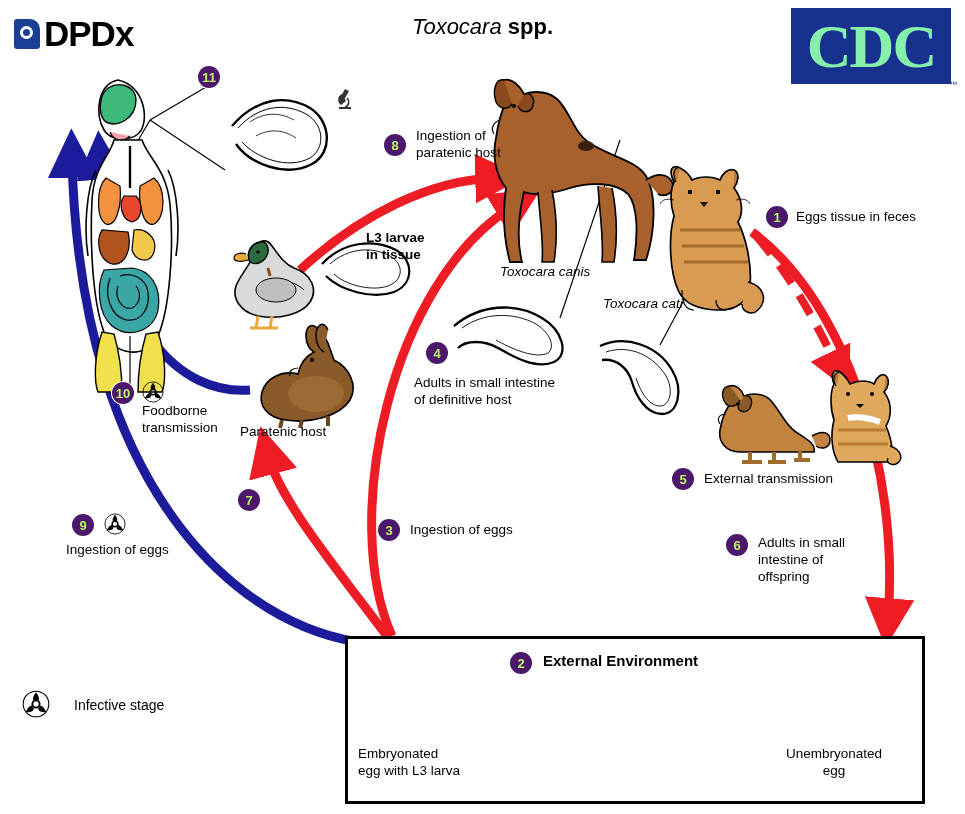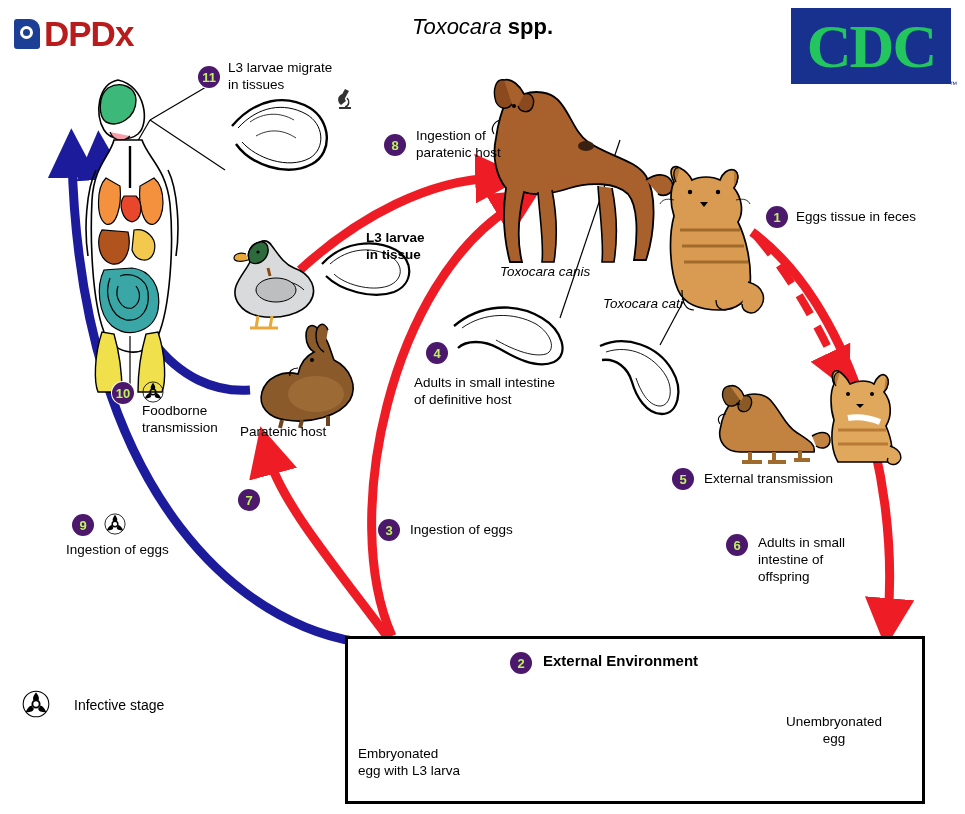--- a/index.html
+++ b/index.html
@@ -35,38 +35,38 @@
     position: absolute;
     left: 6px; top: 7px;
     width: 13px; height: 13px;
     border: 3px solid #ffffff;
     border-radius: 50%;
     box-sizing: border-box;
   }
   #dpdx-logo .word {
     font-size: 35px;
     font-weight: bold;
-    color: #b91c1c;
+    color: #000000;
     letter-spacing: -1px;
     line-height: 1;
   }
   #title {
     left: 0; top: 14px; width: 965px;
     text-align: center;
     font-size: 22px;
     color: #000;
   }
   #title .ital { font-style: italic; font-weight: normal; }
   #title .reg { font-weight: bold; }
 
   #cdc-logo {
     right: 14px; top: 8px;
     width: 160px; height: 76px;
     background: #18318f;
-    color: #22c55e;
+    color: #86efac;
     font-size: 62px;
     font-weight: bold;
     font-family: "Liberation Serif", serif;
     letter-spacing: -2px;
     display: flex; align-items: center; justify-content: center;
     line-height: 1;
   }
   #cdc-tm {
     right: 8px; top: 80px;
     font-size: 8px; color: #18318f;
@@ -350,22 +350,20 @@
   </div>
 
   <div id="cdc-logo" class="abs">
     <span>CDC</span>
   </div>
   <div id="cdc-tm" class="abs">™</div>
 
   <div class="abs" style="left:198px; top:66px;">
     <div class="badge">11</div>
   </div>
-  <div class="abs label" style="left:228px; top:60px; white-space:pre;">L3 larvae migrate
-in tissues</div>
   <div class="abs" style="left:330px; top:86px;">
     <svg width="26" height="26" viewBox="0 0 26 26">
       <path d="M9,21 h12 v2 h-12 z M11,19 c-4,-3 -4,-9 1,-11 l4,7 z" fill="#333"></path>
       <path d="M15,3 l4,2 l-5,9 l-4,-2 z" fill="#333"></path>
       <path d="M17,12 c3,3 2,8 -2,9" fill="none" stroke="#333" stroke-width="1.6"></path>
     </svg>
   </div>
 
   <div class="abs" style="left:384px; top:134px;">
     <div class="badge">8</div>
@@ -443,21 +441,21 @@
 intestine of
 offspring</div>
 
   <div class="abs" style="left:510px; top:652px;">
     <div class="badge">2</div>
   </div>
   <div class="abs label b" style="left:543px; top:652px;">External Environment</div>
 
   <div class="abs label" style="left:358px; top:746px; white-space:pre; text-align:left;">Embryonated
 egg with L3 larva</div>
-  <div class="abs label" style="left:786px; top:714px; white-space:pre; text-align:center;">Unembryonated
+  <div class="abs label" style="left:786px; top:746px; white-space:pre; text-align:center;">Unembryonated
 egg</div>
 
   <div id="legend" class="abs">
     <div class="legend-row">
       <span>
         <svg width="28" height="28" viewBox="0 0 24 24">
           <circle cx="12" cy="12" r="3.1" fill="none" stroke="#000" stroke-width="1.6"></circle>
           <path d="M12,2 C9,6 9,8 10.3,9.6 A3.6,3.6 0 0 1 13.7,9.6 C15,8 15,6 12,2 z" fill="#000"></path>
           <path d="M3,19 C8,19 9.6,18 10.2,16 A3.6,3.6 0 0 1 8.6,13.2 C6.4,13.6 5,15 3,19 z" fill="#000"></path>
           <path d="M21,19 C16,19 14.4,18 13.8,16 A3.6,3.6 0 0 0 15.4,13.2 C17.6,13.6 19,15 21,19 z" fill="#000"></path>

